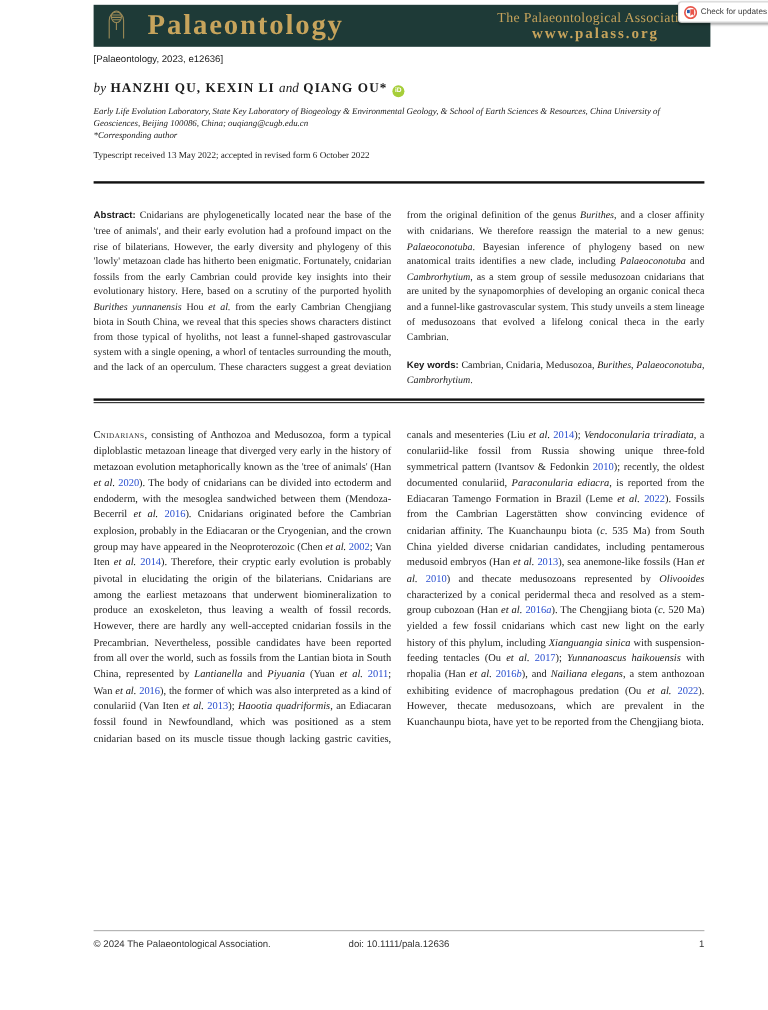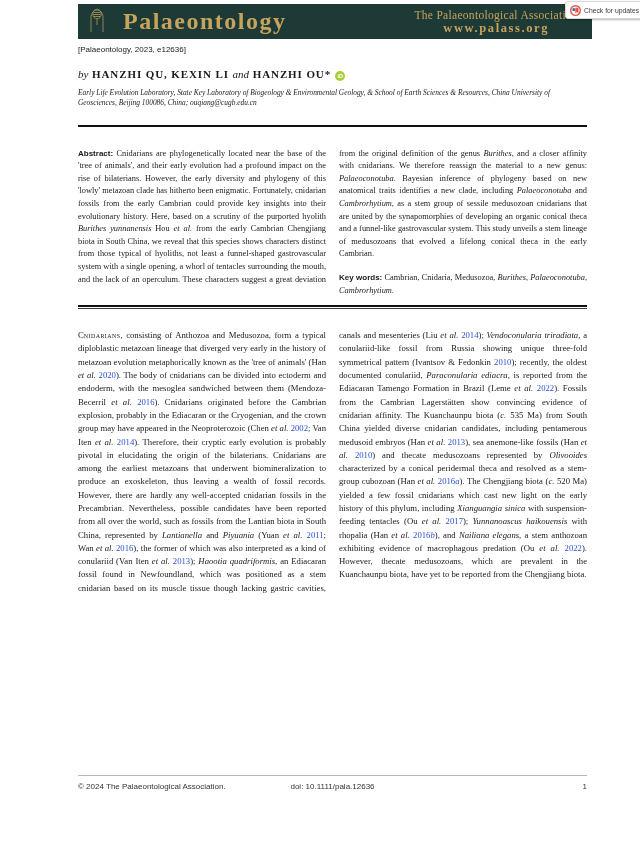--- a/index.html
+++ b/index.html
@@ -94,24 +94,26 @@
       </svg>
     </span>
     <span class="blabel">Check for updates</span>
   </div>
 
   <div id="content">
     <div class="citation">[Palaeontology, 2023, e12636]</div>
 
 
     <div class="byline">
-      <span><span class="s-i">by</span><span class="s-caps"> HANZHI QU, KEXIN LI </span><span class="s-i">and</span><span class="s-caps"> HANZHI OU*</span></span><span class="orcid">iD</span>
+      <span><span class="s-i">by</span><span class="s-caps"> HANZHI QU, KEXIN LI </span><span class="s-i">and</span><span class="s-caps"> QIANG OU*</span></span><span class="orcid">iD</span>
     </div>
 
     <div class="affil">Early Life Evolution Laboratory, State Key Laboratory of Biogeology &amp; Environmental Geology, &amp; School of Earth Sciences &amp; Resources, China University of Geosciences, Beijing 100086, China; ouqiang@cugb.edu.cn</div>
+    <div class="corr">*Corresponding author</div>
+    <div class="received">Typescript received 13 May 2022; accepted in revised form 6 October 2022</div>
 
     <div class="rule-top"></div>
     <div class="abstract-block">
       <p><span class="s-b s-sans">Abstract:</span><span>  Cnidarians are phylogenetically located near the base of the 'tree of animals', and their early evolution had a profound impact on the rise of bilaterians. However, the early diversity and phylogeny of this 'lowly' metazoan clade has hitherto been enigmatic. Fortunately, cnidarian fossils from the early Cambrian could provide key insights into their evolutionary history. Here, based on a scrutiny of the purported hyolith </span><span class="s-i">Burithes yunnanensis</span><span> Hou </span><span class="s-i">et al.</span><span> from the early Cambrian Chengjiang biota in South China, we reveal that this species shows characters distinct from those typical of hyoliths, not least a funnel-shaped gastrovascular system with a single opening, a whorl of tentacles surrounding the mouth, and the lack of an operculum. These characters suggest a great deviation from the original definition of the genus </span><span class="s-i">Burithes</span><span>, and a closer affinity with cnidarians. We therefore reassign the material to a new genus: </span><span class="s-i">Palaeoconotuba</span><span>. Bayesian inference of phylogeny based on new anatomical traits identifies a new clade, including </span><span class="s-i">Palaeoconotuba</span><span> and </span><span class="s-i">Cambrorhytium</span><span>, as a stem group of sessile medusozoan cnidarians that are united by the synapomorphies of developing an organic conical theca and a funnel-like gastrovascular system. This study unveils a stem lineage of medusozoans that evolved a lifelong conical theca in the early Cambrian.</span></p>
       <p class="kw"><span class="s-b s-sans">Key words:</span><span> Cambrian, Cnidaria, Medusozoa, </span><span class="s-i">Burithes</span><span>, </span><span class="s-i">Palaeoconotuba</span><span>, </span><span class="s-i">Cambrorhytium</span><span>.</span></p>
     </div>
     <div class="rule-bottom"></div>
 
     <div class="body-block">
       <p><span>C</span><span class="s-sc">nidarians</span><span>, consisting of Anthozoa and Medusozoa, form a typical diploblastic metazoan lineage that diverged very early in the history of metazoan evolution metaphorically known as the 'tree of animals' (Han </span><span class="s-i">et al.</span><span> </span><span class="s-link">2020</span><span>). The body of cnidarians can be divided into ectoderm and endoderm, with the mesoglea sandwiched between them (Mendoza-Becerril </span><span class="s-i">et al.</span><span> </span><span class="s-link">2016</span><span>). Cnidarians originated before the Cambrian explosion, probably in the Ediacaran or the Cryogenian, and the crown group may have appeared in the Neoproterozoic (Chen </span><span class="s-i">et al.</span><span> </span><span class="s-link">2002</span><span>; Van Iten </span><span class="s-i">et al.</span><span> </span><span class="s-link">2014</span><span>). Therefore, their cryptic early evolution is probably pivotal in elucidating the origin of the bilaterians. Cnidarians are among the earliest metazoans that underwent biomineralization to produce an exoskeleton, thus leaving a wealth of fossil records. However, there are hardly any well-accepted cnidarian fossils in the Precambrian. Nevertheless, possible candidates have been reported from all over the world, such as fossils from the Lantian biota in South China, represented by </span><span class="s-i">Lantianella</span><span> and </span><span class="s-i">Piyuania</span><span> (Yuan </span><span class="s-i">et al.</span><span> </span><span class="s-link">2011</span><span>; Wan </span><span class="s-i">et al.</span><span> </span><span class="s-link">2016</span><span>), the former of which was also interpreted as a kind of conulariid (Van Iten </span><span class="s-i">et al.</span><span> </span><span class="s-link">2013</span><span>); </span><span class="s-i">Haootia quadriformis</span><span>, an Ediacaran fossil found in Newfoundland, which was positioned as a stem cnidarian based on its muscle tissue though lacking gastric cavities, canals and mesenteries (Liu </span><span class="s-i">et al.</span><span> </span><span class="s-link">2014</span><span>); </span><span class="s-i">Vendoconularia triradiata</span><span>, a conulariid-like fossil from Russia showing unique three-fold symmetrical pattern (Ivantsov &amp; Fedonkin </span><span class="s-link">2010</span><span>); recently, the oldest documented conulariid, </span><span class="s-i">Paraconularia ediacra</span><span>, is reported from the Ediacaran Tamengo Formation in Brazil (Leme </span><span class="s-i">et al.</span><span> </span><span class="s-link">2022</span><span>). Fossils from the Cambrian Lagerstätten show convincing evidence of cnidarian affinity. The Kuanchaunpu biota (</span><span class="s-i">c.</span><span> 535 Ma) from South China yielded diverse cnidarian candidates, including pentamerous medusoid embryos (Han </span><span class="s-i">et al.</span><span> </span><span class="s-link">2013</span><span>), sea anemone-like fossils (Han </span><span class="s-i">et al.</span><span> </span><span class="s-link">2010</span><span>) and thecate medusozoans represented by </span><span class="s-i">Olivooides</span><span> characterized by a conical peridermal theca and resolved as a stem-group cubozoan (Han </span><span class="s-i">et al.</span><span> </span><span class="s-link">2016</span><span class="s-link s-i">a</span><span>). The Chengjiang biota (</span><span class="s-i">c.</span><span> 520 Ma) yielded a few fossil cnidarians which cast new light on the early history of this phylum, including </span><span class="s-i">Xianguangia sinica</span><span> with suspension-feeding tentacles (Ou </span><span class="s-i">et al.</span><span> </span><span class="s-link">2017</span><span>); </span><span class="s-i">Yunnanoascus haikouensis</span><span> with rhopalia (Han </span><span class="s-i">et al.</span><span> </span><span class="s-link">2016</span><span class="s-link s-i">b</span><span>), and </span><span class="s-i">Nailiana elegans</span><span>, a stem anthozoan exhibiting evidence of macrophagous predation (Ou </span><span class="s-i">et al.</span><span> </span><span class="s-link">2022</span><span>). However, thecate medusozoans, which are prevalent in the Kuanchaunpu biota, have yet to be reported from the Chengjiang biota.</span></p>

